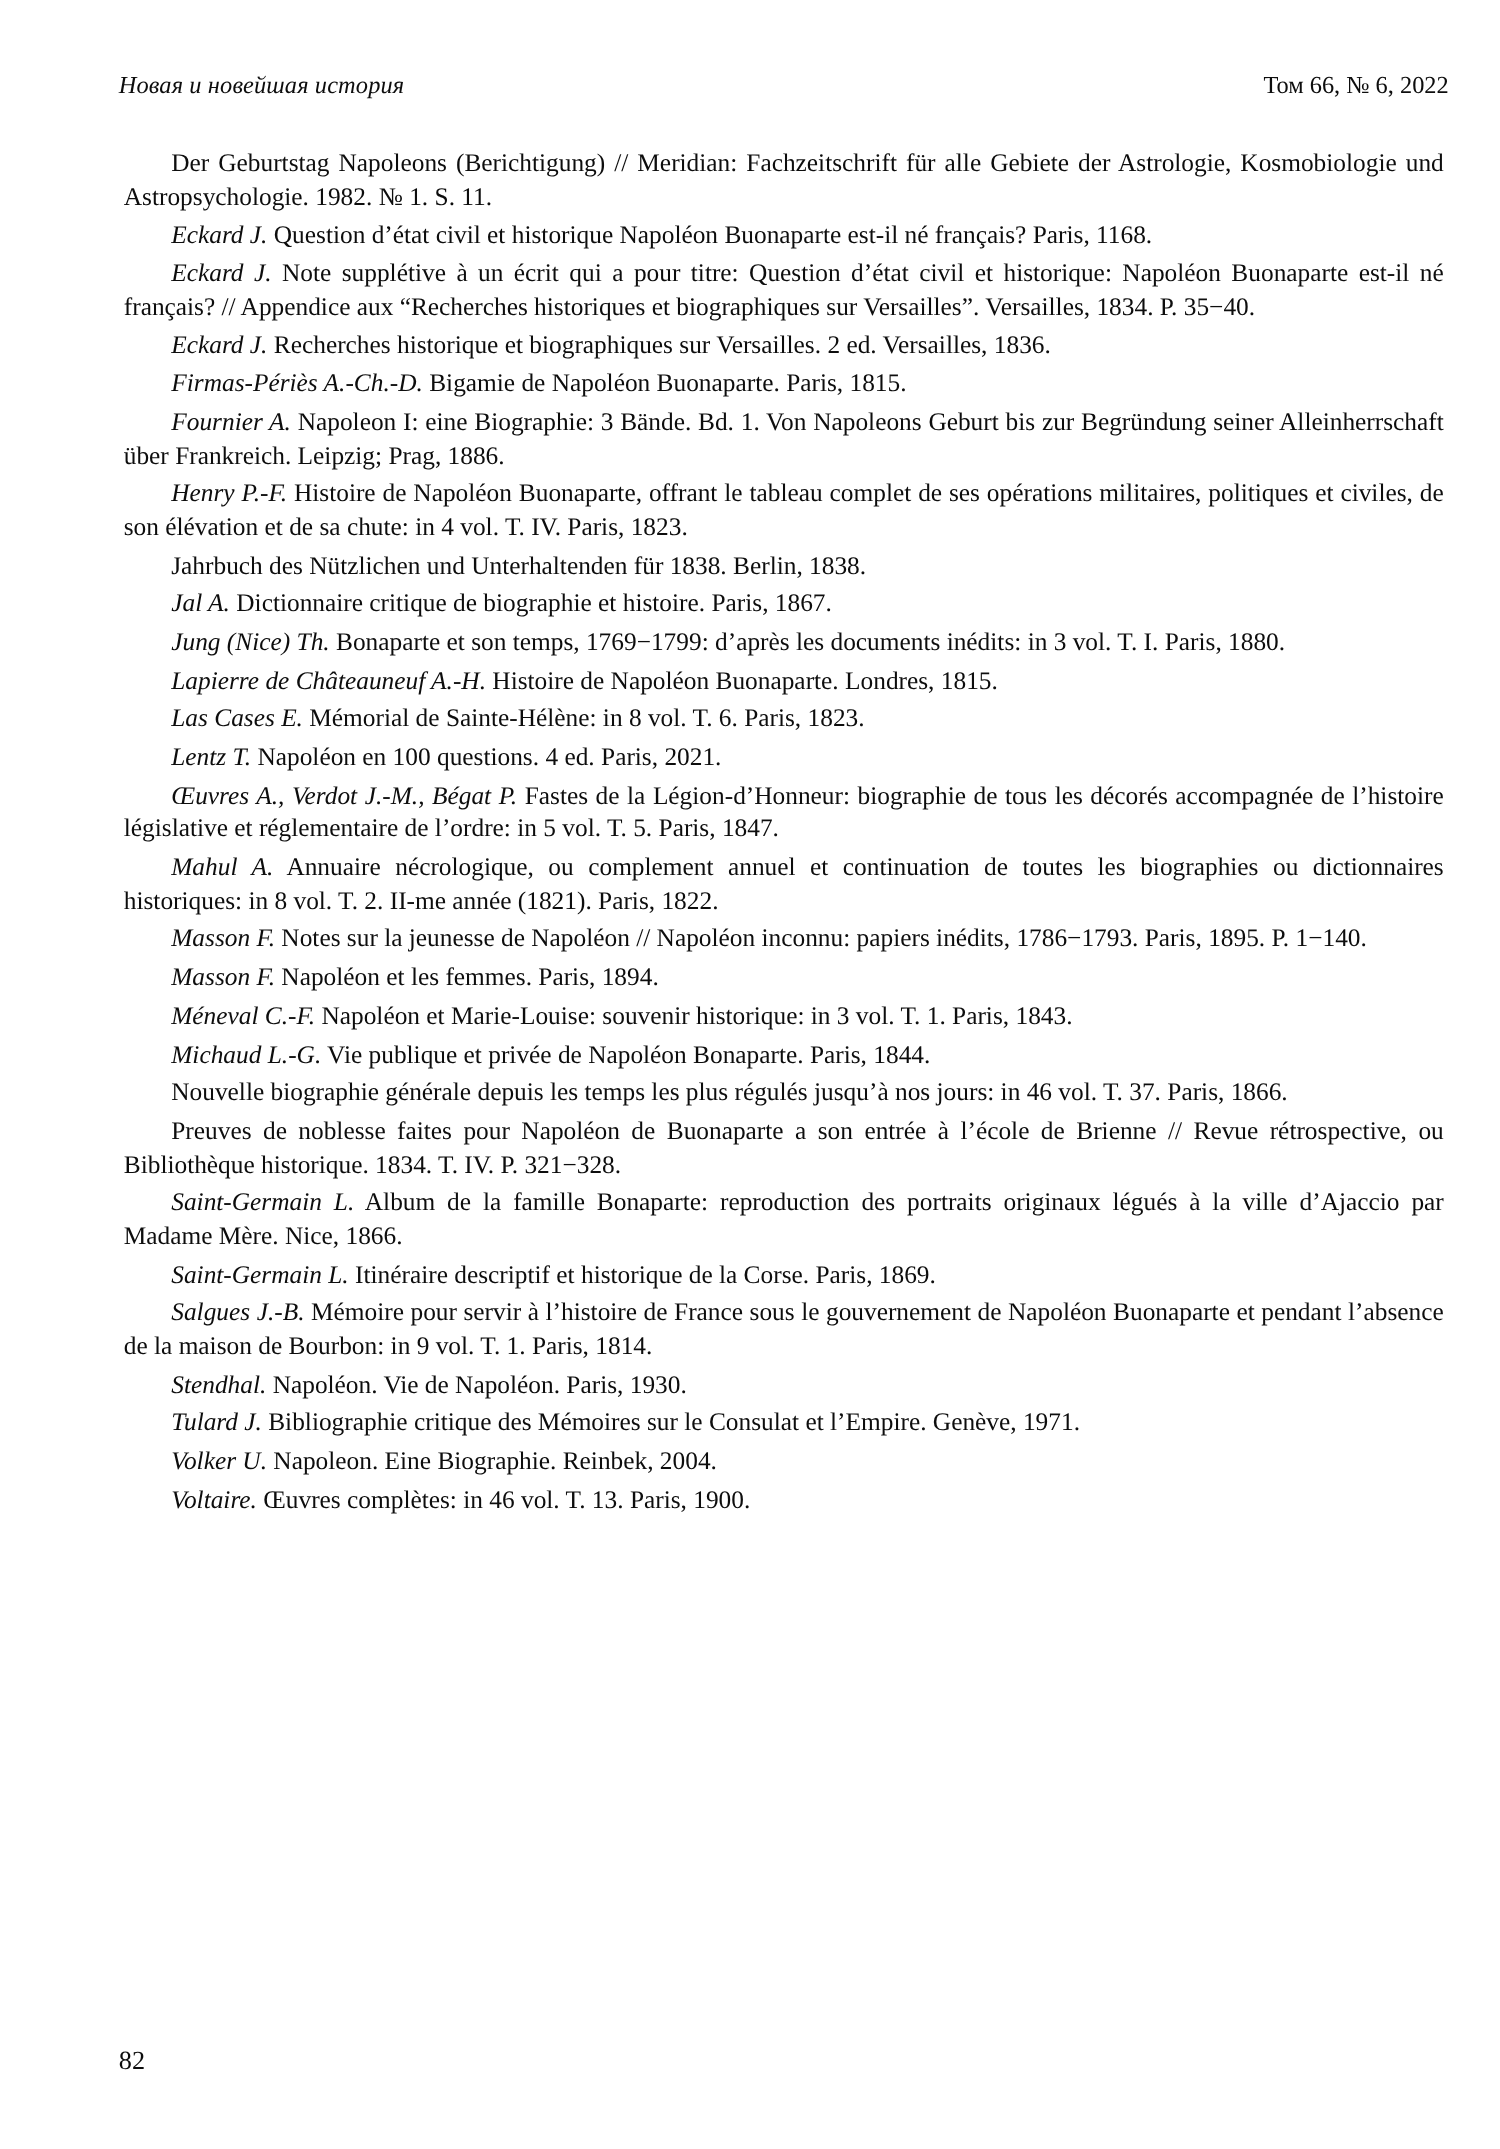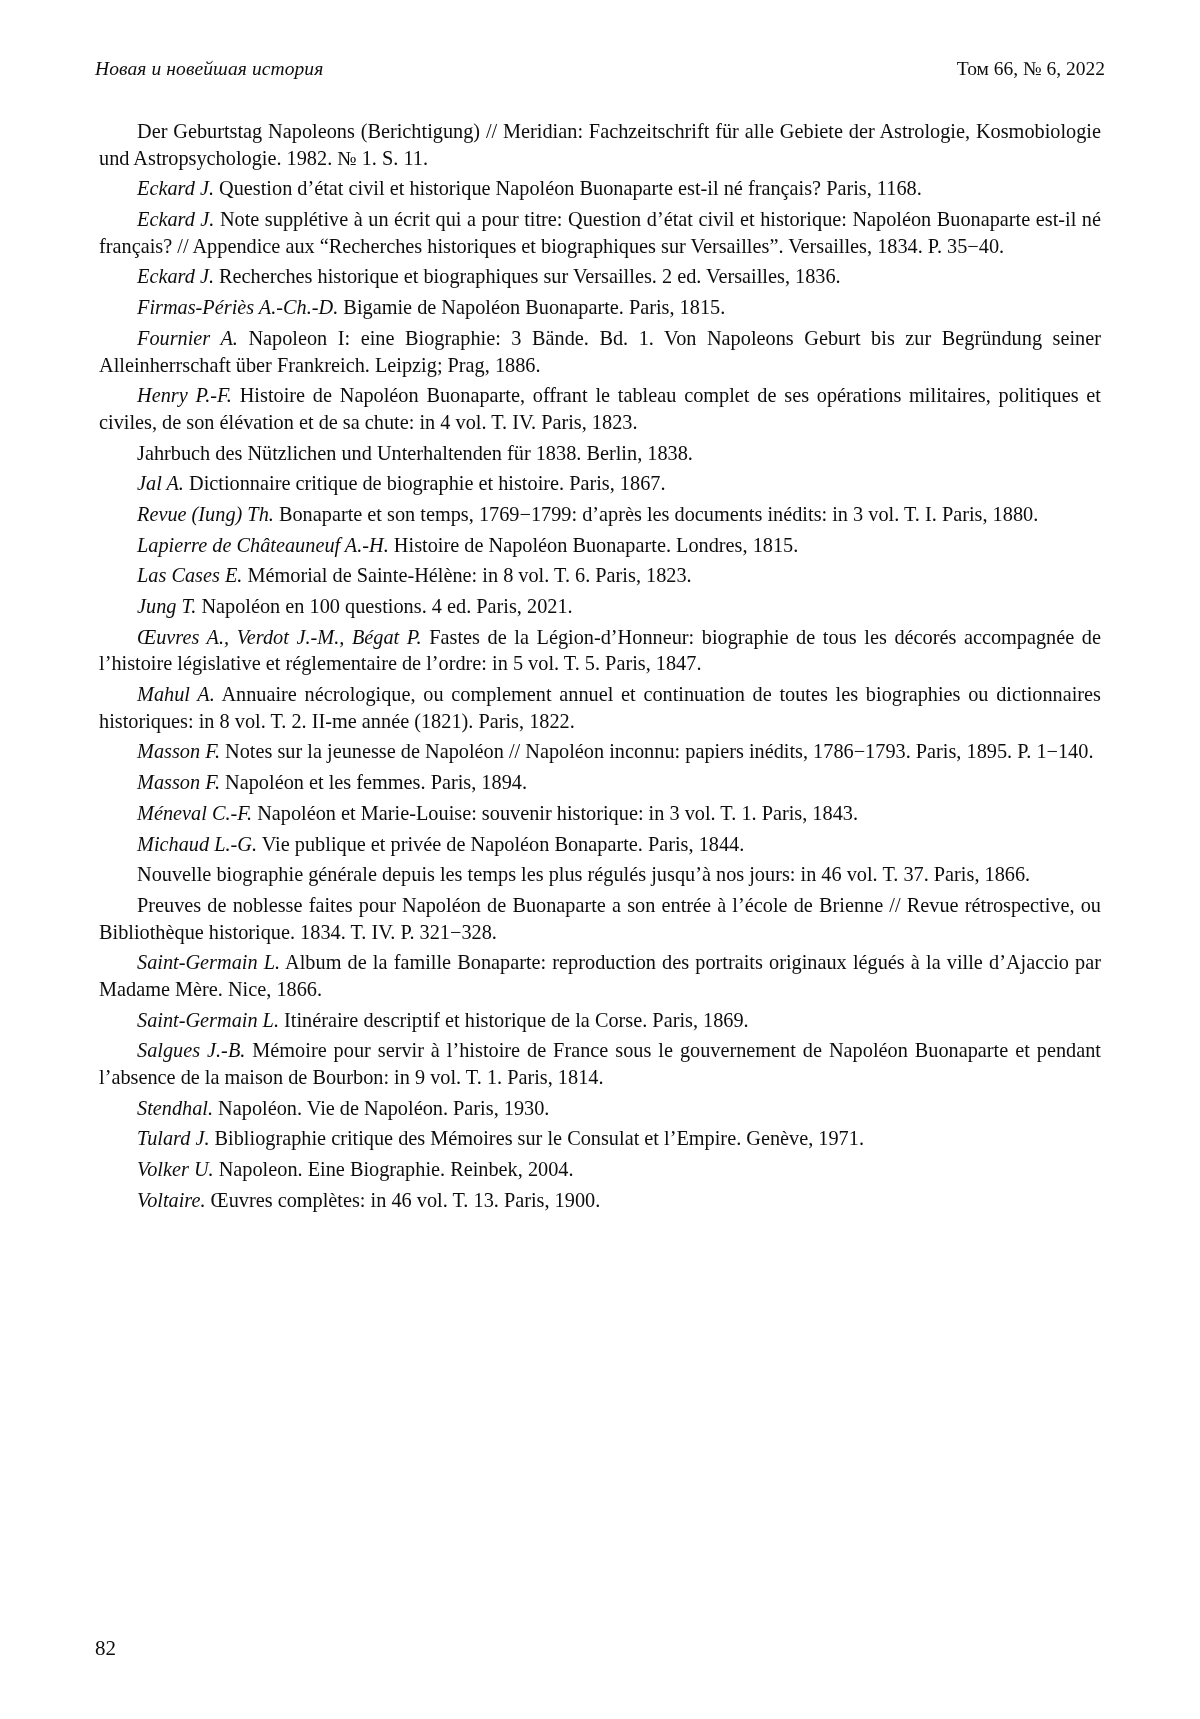--- a/index.html
+++ b/index.html
@@ -13,21 +13,21 @@
     font-family: "Liberation Serif", serif;
     color: #0d0d0d;
     position: relative;
   }
   .page {
     position: absolute;
     left: 0; top: 0;
     width: 1200px;
     height: 1719px;
     box-sizing: border-box;
-    padding: 58px 95px 0 95px;
+    padding: 58px 41px 0 95px;
   }
   .running-head {
     display: flex;
     justify-content: space-between;
     align-items: baseline;
     font-size: 19.5px;
     margin-bottom: 38px;
   }
   .running-head .journal {
     font-style: italic;
@@ -70,24 +70,24 @@
   <div class="biblio">
       <p class="entry"><span>Der Geburtstag Napoleons (Berichtigung) // Meridian: Fachzeitschrift für alle Gebiete der Astrologie, Kosmobiologie und Astropsychologie. 1982. № 1. S. 11.</span></p>
       <p class="entry"><span class="au">Eckard J.</span><span> Question d’état civil et historique Napoléon Buonaparte est-il né français? Paris, 1168.</span></p>
       <p class="entry"><span class="au">Eckard J.</span><span> Note supplétive à un écrit qui a pour titre: Question d’état civil et historique: Napoléon Buonaparte est-il né français? // Appendice aux “Recherches historiques et biographiques sur Versailles”. Versailles, 1834. P. 35−40.</span></p>
       <p class="entry"><span class="au">Eckard J.</span><span> Recherches historique et biographiques sur Versailles. 2 ed. Versailles, 1836.</span></p>
       <p class="entry"><span class="au">Firmas-Périès A.-Ch.-D.</span><span> Bigamie de Napoléon Buonaparte. Paris, 1815.</span></p>
       <p class="entry"><span class="au">Fournier A.</span><span> Napoleon I: eine Biographie: 3 Bände. Bd. 1. Von Napoleons Geburt bis zur Begründung seiner Alleinherrschaft über Frankreich. Leipzig; Prag, 1886.</span></p>
       <p class="entry"><span class="au">Henry P.-F.</span><span> Histoire de Napoléon Buonaparte, offrant le tableau complet de ses opérations militaires, politiques et civiles, de son élévation et de sa chute: in 4 vol. T. IV. Paris, 1823.</span></p>
       <p class="entry"><span>Jahrbuch des Nützlichen und Unterhaltenden für 1838. Berlin, 1838.</span></p>
       <p class="entry"><span class="au">Jal A.</span><span> Dictionnaire critique de biographie et histoire. Paris, 1867.</span></p>
-      <p class="entry"><span class="au">Revue (Iung) Th.</span><span> Bonaparte et son temps, 1769−1799: d’après les documents inédits: in 3 vol. T. I. Paris, 1880.</span></p>
+      <p class="entry"><span class="au">Jung (Nice) Th.</span><span> Bonaparte et son temps, 1769−1799: d’après les documents inédits: in 3 vol. T. I. Paris, 1880.</span></p>
       <p class="entry"><span class="au">Lapierre de Châteauneuf A.-H.</span><span> Histoire de Napoléon Buonaparte. Londres, 1815.</span></p>
       <p class="entry"><span class="au">Las Cases E.</span><span> Mémorial de Sainte-Hélène: in 8 vol. T. 6. Paris, 1823.</span></p>
-      <p class="entry"><span class="au">Jung T.</span><span> Napoléon en 100 questions. 4 ed. Paris, 2021.</span></p>
+      <p class="entry"><span class="au">Lentz T.</span><span> Napoléon en 100 questions. 4 ed. Paris, 2021.</span></p>
       <p class="entry"><span class="au">Œuvres A., Verdot J.-M., Bégat P.</span><span> Fastes de la Légion-d’Honneur: biographie de tous les décorés accompagnée de l’histoire législative et réglementaire de l’ordre: in 5 vol. T. 5. Paris, 1847.</span></p>
       <p class="entry"><span class="au">Mahul A.</span><span> Annuaire nécrologique, ou complement annuel et continuation de toutes les biographies ou dictionnaires historiques: in 8 vol. T. 2. II-me année (1821). Paris, 1822.</span></p>
       <p class="entry"><span class="au">Masson F.</span><span> Notes sur la jeunesse de Napoléon // Napoléon inconnu: papiers inédits, 1786−1793. Paris, 1895. P. 1−140.</span></p>
       <p class="entry"><span class="au">Masson F.</span><span> Napoléon et les femmes. Paris, 1894.</span></p>
       <p class="entry"><span class="au">Méneval C.-F.</span><span> Napoléon et Marie-Louise: souvenir historique: in 3 vol. T. 1. Paris, 1843.</span></p>
       <p class="entry"><span class="au">Michaud L.-G.</span><span> Vie publique et privée de Napoléon Bonaparte. Paris, 1844.</span></p>
       <p class="entry"><span>Nouvelle biographie générale depuis les temps les plus régulés jusqu’à nos jours: in 46 vol. T. 37. Paris, 1866.</span></p>
       <p class="entry"><span>Preuves de noblesse faites pour Napoléon de Buonaparte a son entrée à l’école de Brienne // Revue rétrospective, ou Bibliothèque historique. 1834. T. IV. P. 321−328.</span></p>
       <p class="entry"><span class="au">Saint-Germain L.</span><span> Album de la famille Bonaparte: reproduction des portraits originaux légués à la ville d’Ajaccio par Madame Mère. Nice, 1866.</span></p>
       <p class="entry"><span class="au">Saint-Germain L.</span><span> Itinéraire descriptif et historique de la Corse. Paris, 1869.</span></p>

